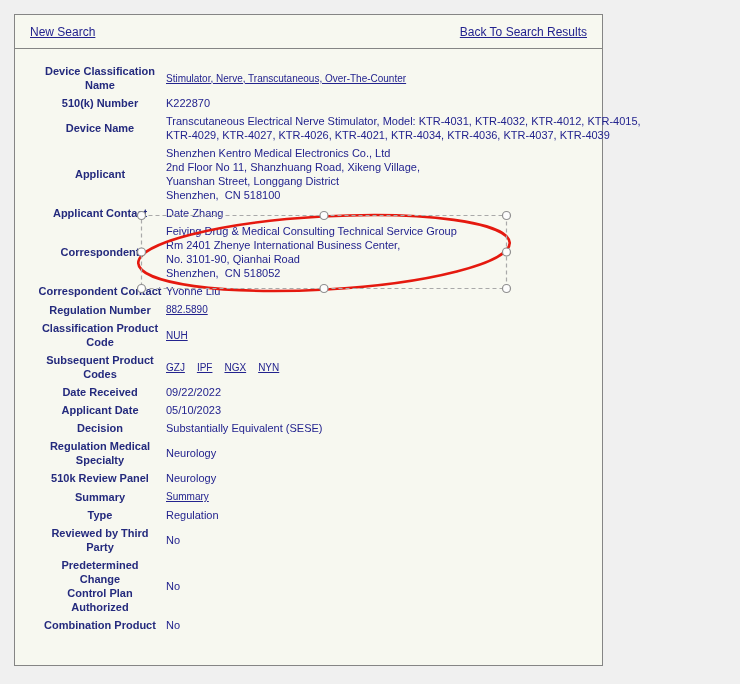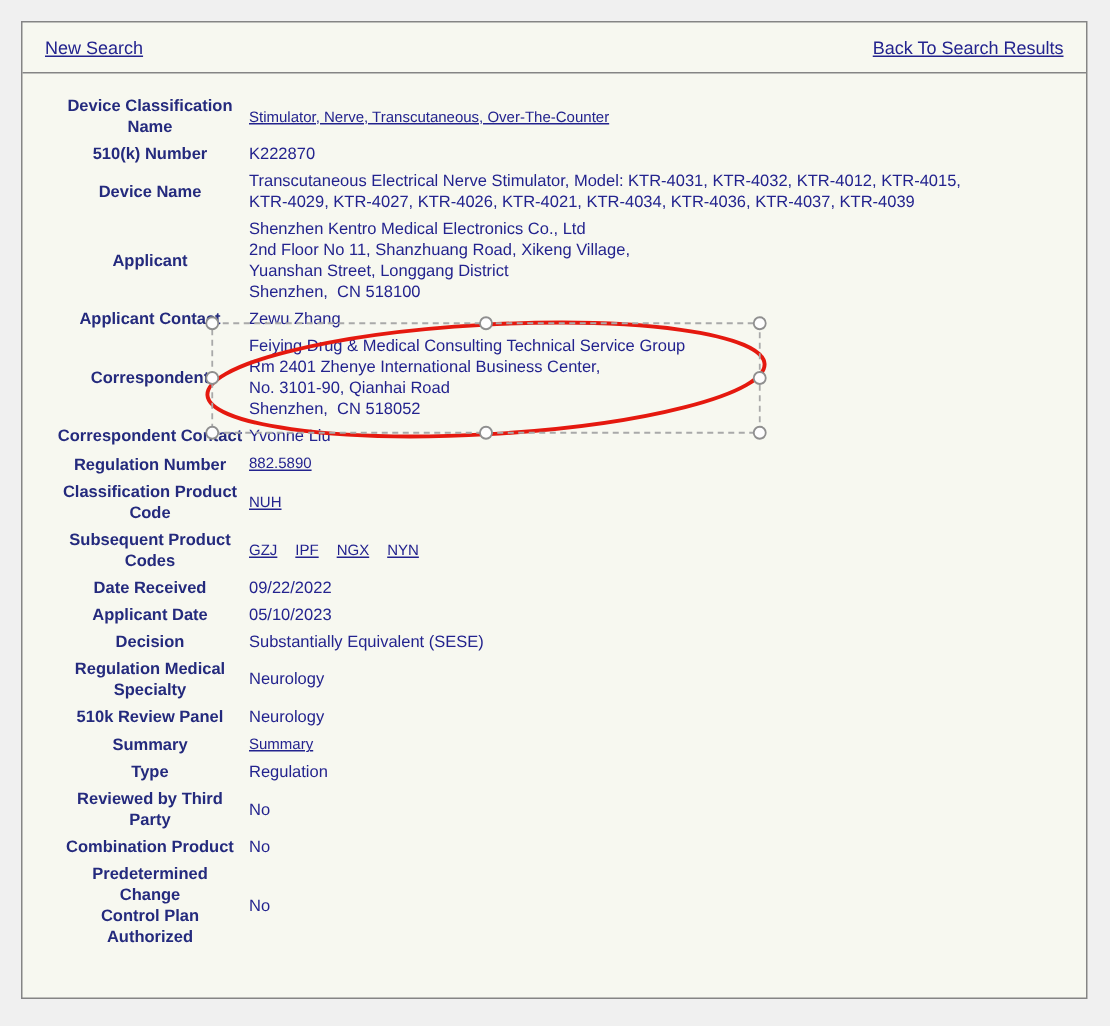--- a/index.html
+++ b/index.html
@@ -11,21 +11,21 @@
   html,body{margin:0;padding:0;}
   body{
     width:740px;height:684px;
     background:#f0f0f0;
     font-family:"Liberation Sans", sans-serif;
     position:relative;
     overflow:hidden;
   }
   .window{
     position:absolute;left:14px;top:14px;
-    width:711px;height:652px;
+    width:589px;height:652px;
     background:#f7f8f0;
     border:1px solid #858585;
   }
   .topbar{
     display:flex;justify-content:space-between;align-items:center;
     height:34px;
     padding:0 15px;
     border-bottom:1px solid #858585;
   }
   a{
@@ -95,21 +95,21 @@
           <th>Applicant</th>
           <td>
             <div class="vline">Shenzhen Kentro Medical Electronics Co., Ltd</div>
             <div class="vline">2nd Floor No 11, Shanzhuang Road, Xikeng Village,</div>
             <div class="vline">Yuanshan Street, Longgang District</div>
             <div class="vline">Shenzhen,  CN 518100</div>
           </td>
         </tr>
         <tr>
           <th>Applicant Contact</th>
-          <td><span>Zewu Zhang</span></td>
+          <td><span>Date Zhang</span></td>
         </tr>
         <tr>
           <th>Correspondent</th>
           <td>
             <div class="vline">Feiying Drug &amp; Medical Consulting Technical Service Group</div>
             <div class="vline">Rm 2401 Zhenye International Business Center,</div>
             <div class="vline">No. 3101-90, Qianhai Road</div>
             <div class="vline">Shenzhen,  CN 518052</div>
           </td>
         </tr>
@@ -155,28 +155,28 @@
         </tr>
         <tr>
           <th>Type</th>
           <td><span>Regulation</span></td>
         </tr>
         <tr>
           <th>Reviewed by Third Party</th>
           <td><span>No</span></td>
         </tr>
         <tr>
-          <th>Combination Product</th>
-          <td><span>No</span></td>
-        </tr>
-        <tr>
           <th>Predetermined
 Change
 Control Plan
 Authorized</th>
+          <td><span>No</span></td>
+        </tr>
+        <tr>
+          <th>Combination Product</th>
           <td><span>No</span></td>
         </tr>
       </tbody>
   </table>
 </div>
 
 <svg class="overlay" width="740" height="684" viewBox="0 0 740 684">
   <ellipse cx="324" cy="253" rx="186" ry="36.5" transform="rotate(-3.2 324 253)" fill="none" stroke-width="2.6" stroke="#e5190f"></ellipse>
   <rect x="141.5" y="215.5" width="365" height="73" fill="none" stroke-width="1.2" stroke-dasharray="4 3" stroke="#a9a9a9"></rect>
   <g stroke-width="1.2">

